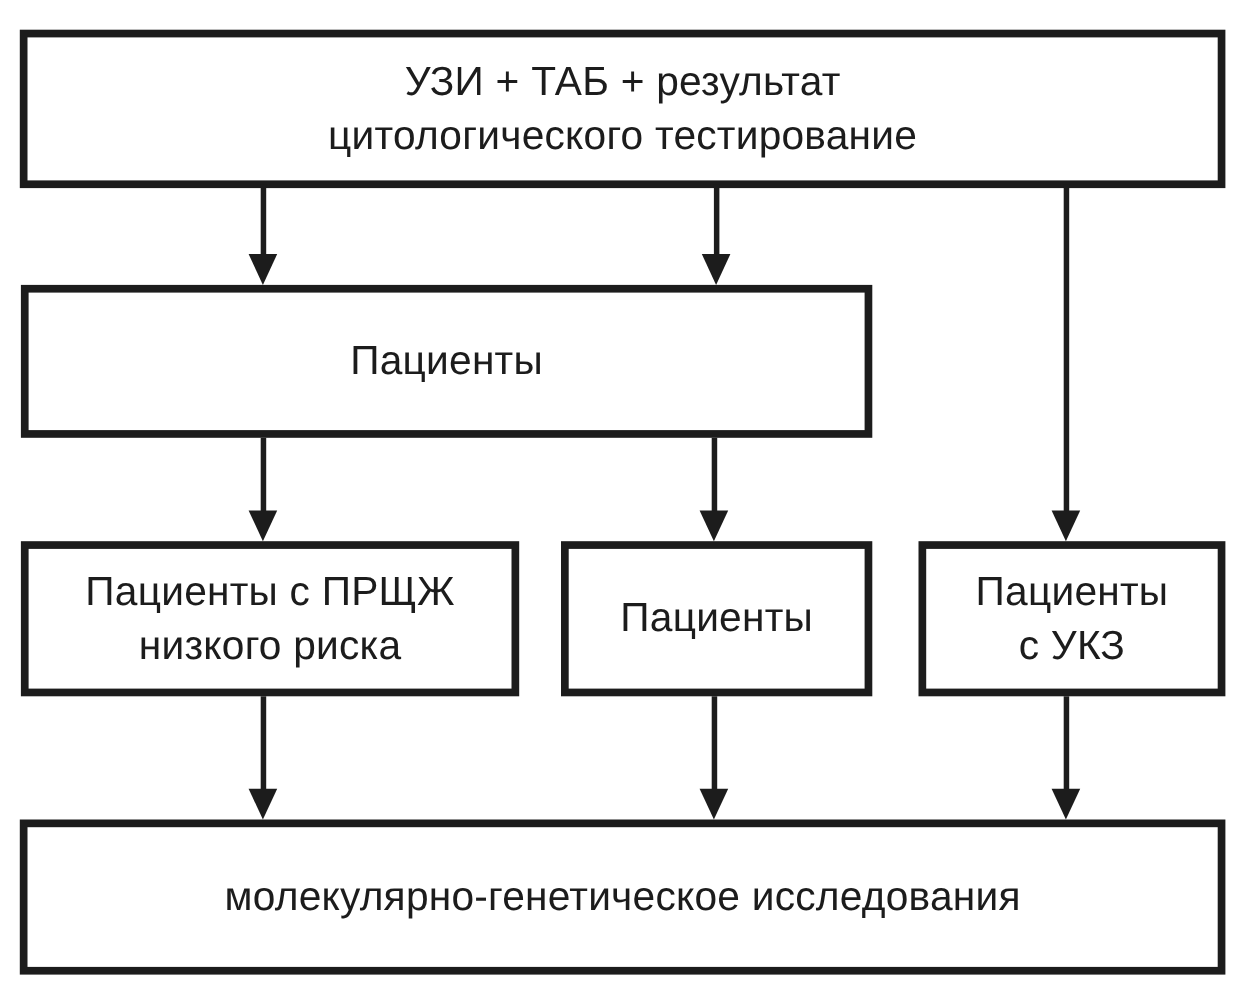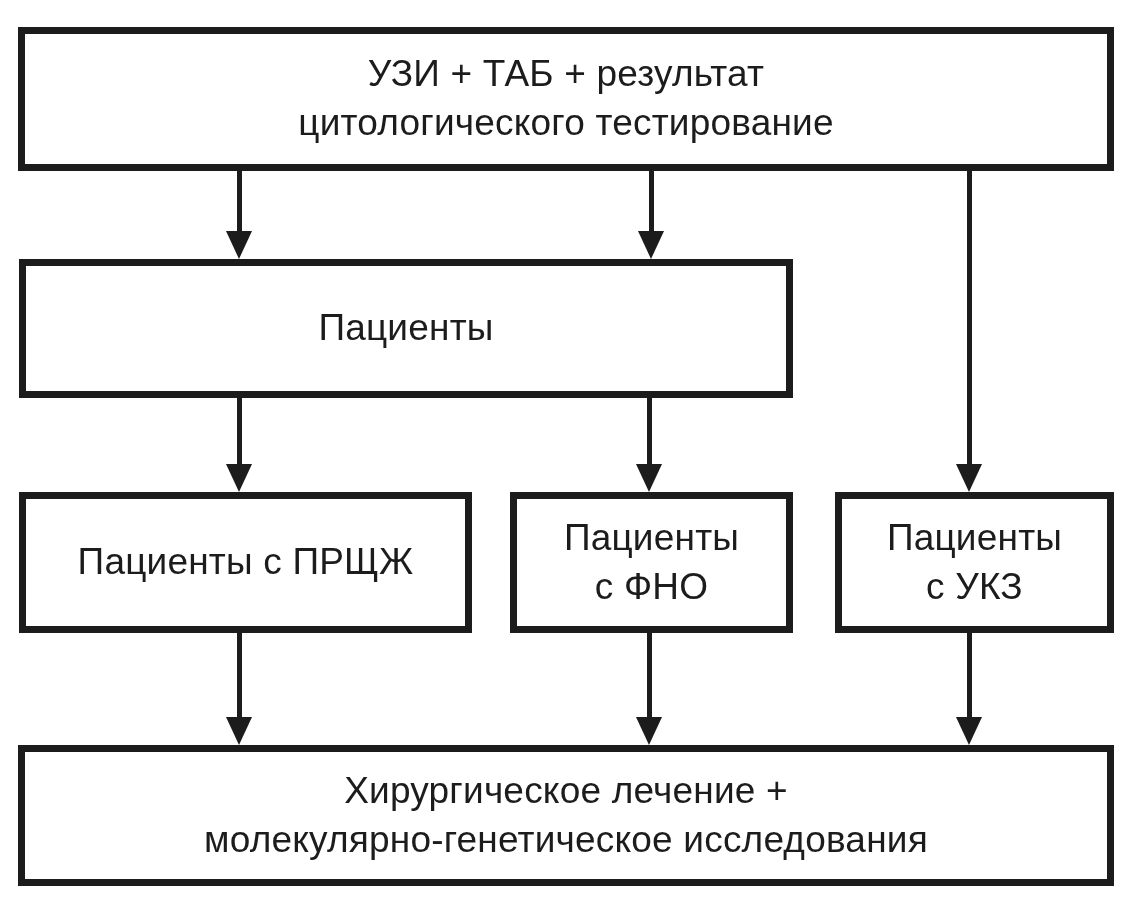--- a/index.html
+++ b/index.html
@@ -83,34 +83,33 @@
     <span class="line">УЗИ + ТАБ + результат</span>
     <span class="line">цитологического тестирование</span>
   </div>
 
   <div class="box box-tumors">
     <span class="line">Пациенты</span>
   </div>
 
   <div class="box box-lowrisk">
     <span class="line">Пациенты с ПРЩЖ</span>
+    <span class="line">низкого риска</span>
   </div>
 
   <div class="box box-fno">
     <span class="line">Пациенты</span>
-    <span class="line">с ФНО</span>
   </div>
 
   <div class="box box-ukz">
     <span class="line">Пациенты</span>
     <span class="line">с УКЗ</span>
   </div>
 
   <div class="box box-treatment">
-    <span class="line">Хирургическое лечение +</span>
     <span class="line">молекулярно-генетическое исследования</span>
   </div>
 
   <div class="arrow arrow-1">
     <div class="shaft"></div>
     <div class="head"></div>
   </div>
   <div class="arrow arrow-2">
     <div class="shaft"></div>
     <div class="head"></div>

